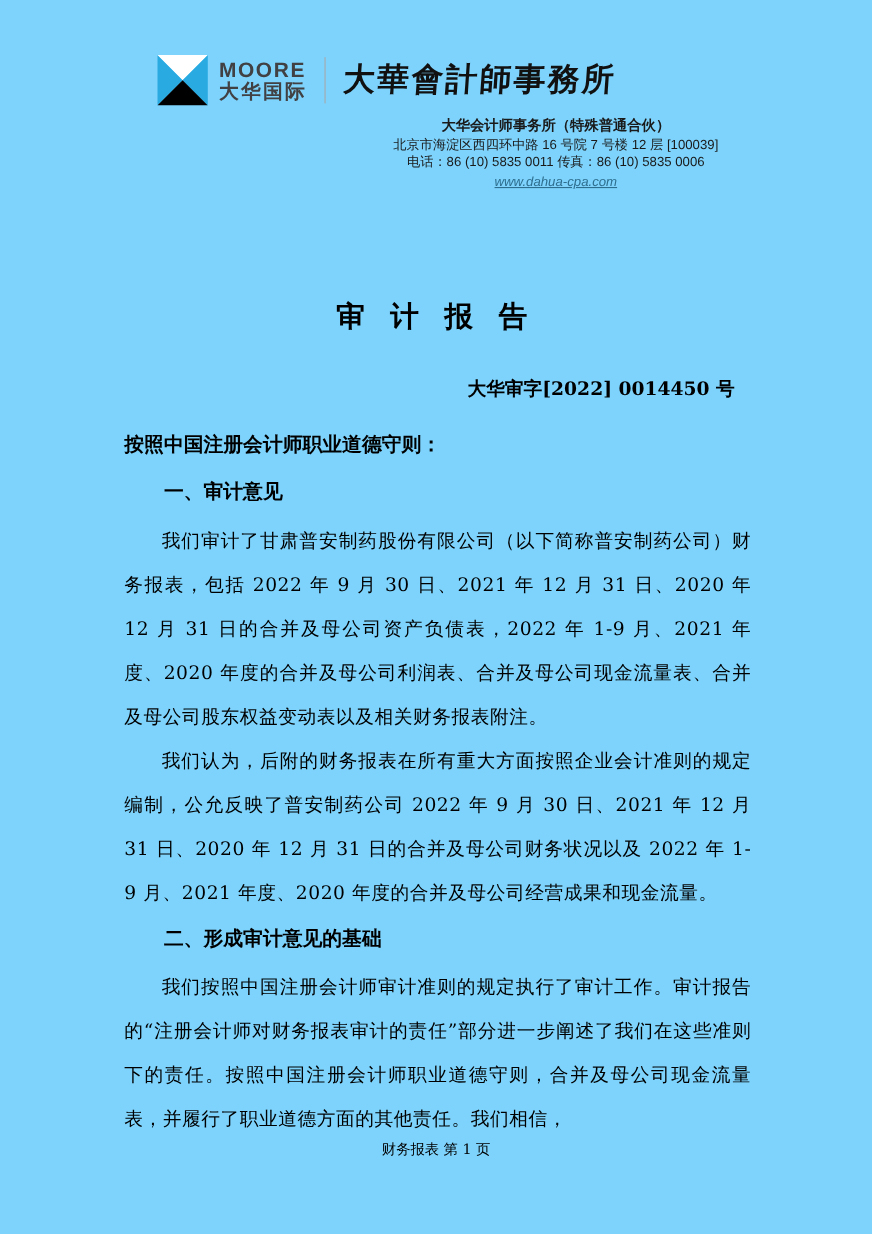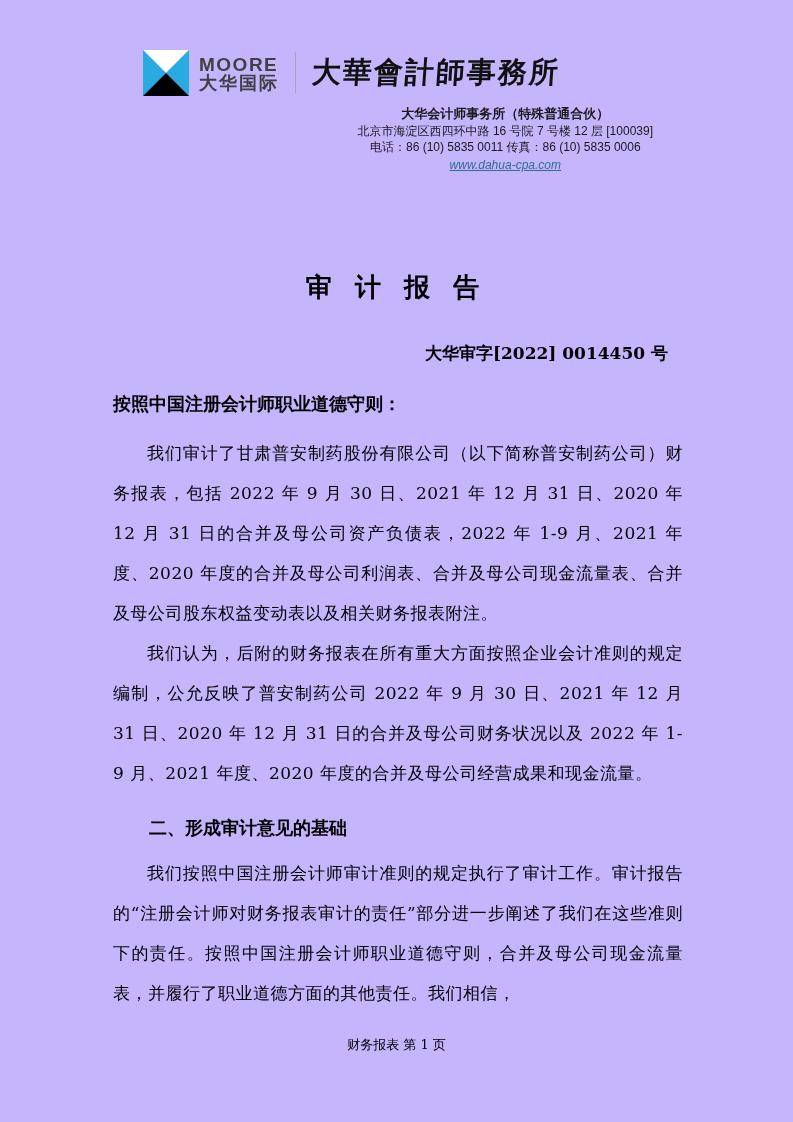--- a/index.html
+++ b/index.html
@@ -2,21 +2,21 @@
 <html><head>
 <meta charset="utf-8">
 <style>
   * { box-sizing: border-box; }
   html, body { margin: 0; padding: 0; background: #ffffff; }
   .page {
     position: relative;
     width: 793px;
     height: 1122px;
     margin: 0 auto;
-    background: #c4b5fd;
+    background: #7dd3fc;
     overflow: hidden;
     color: #000;
     font-family: "DejaVu Serif", "Liberation Serif", serif;
   }
 
   
   .logo-row {
     position: absolute;
     left: 143px;
     top: 50px;
@@ -101,21 +101,21 @@
     margin: 0 0 15px 0;
   }
   .sec-heading {
     font-family: "Liberation Sans", "DejaVu Sans", sans-serif;
     font-size: 18px;
     font-weight: bold;
     line-height: 28px;
     margin: 0 0 11px 0;
     text-indent: 2em;
   }
-  .sec-heading.h2b { margin-top: 21px; }
+  .sec-heading.h2b { margin-top: 7px; }
   .body-p {
     font-size: 17px;
     line-height: 40px;
     margin: 0;
     text-align: justify;
     text-indent: 2em;
     letter-spacing: 0.5px;
   }
 
   
@@ -155,20 +155,21 @@
     <div class="contact-line">电话：86 (10) 5835 0011 传真：86 (10) 5835 0006</div>
     <a href="#" class="contact-site">www.dahua-cpa.com</a>
   </div>
 
   <h1 class="title">审 计 报 告</h1>
   <div class="report-no">大华审字[2022] 0014450 号</div>
 
   <div class="main">
     <div class="salutation">按照中国注册会计师职业道德守则：</div>
 
+    <h2 class="sec-heading">一、审计意见</h2>
     <p class="body-p">我们审计了甘肃普安制药股份有限公司（以下简称普安制药公司）财务报表，包括 2022 年 9 月 30 日、2021 年 12 月 31 日、2020 年 12 月 31 日的合并及母公司资产负债表，2022 年 1-9 月、2021 年度、2020 年度的合并及母公司利润表、合并及母公司现金流量表、合并及母公司股东权益变动表以及相关财务报表附注。</p>
     <p class="body-p">我们认为，后附的财务报表在所有重大方面按照企业会计准则的规定编制，公允反映了普安制药公司 2022 年 9 月 30 日、2021 年 12 月 31 日、2020 年 12 月 31 日的合并及母公司财务状况以及 2022 年 1-9 月、2021 年度、2020 年度的合并及母公司经营成果和现金流量。</p>
 
     <h2 class="sec-heading h2b">二、形成审计意见的基础</h2>
     <p class="body-p">我们按照中国注册会计师审计准则的规定执行了审计工作。审计报告的“注册会计师对财务报表审计的责任”部分进一步阐述了我们在这些准则下的责任。按照中国注册会计师职业道德守则，合并及母公司现金流量表，并履行了职业道德方面的其他责任。我们相信，</p>
   </div>
 
   <div class="footer">财务报表 第 1 页</div>
 
 </div>

